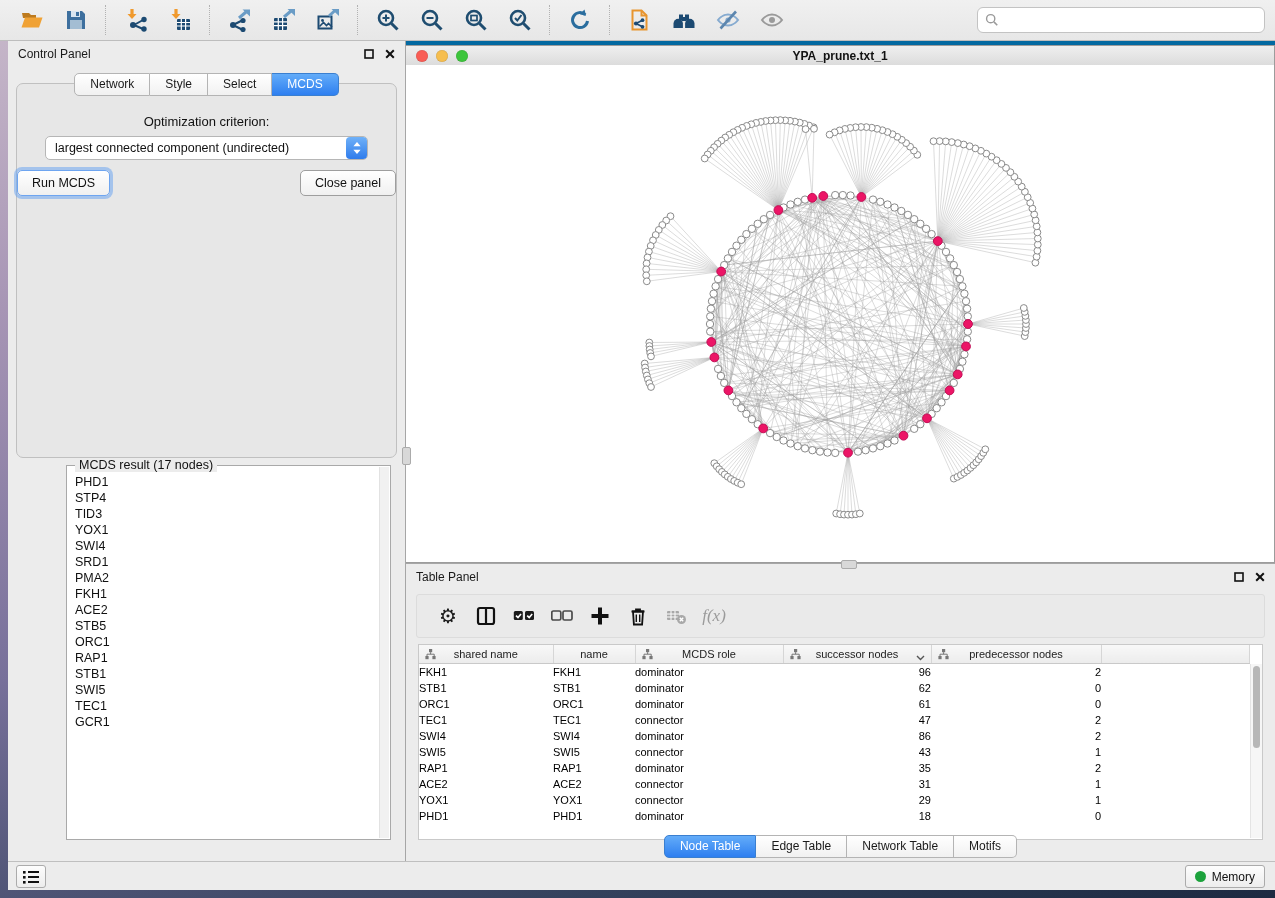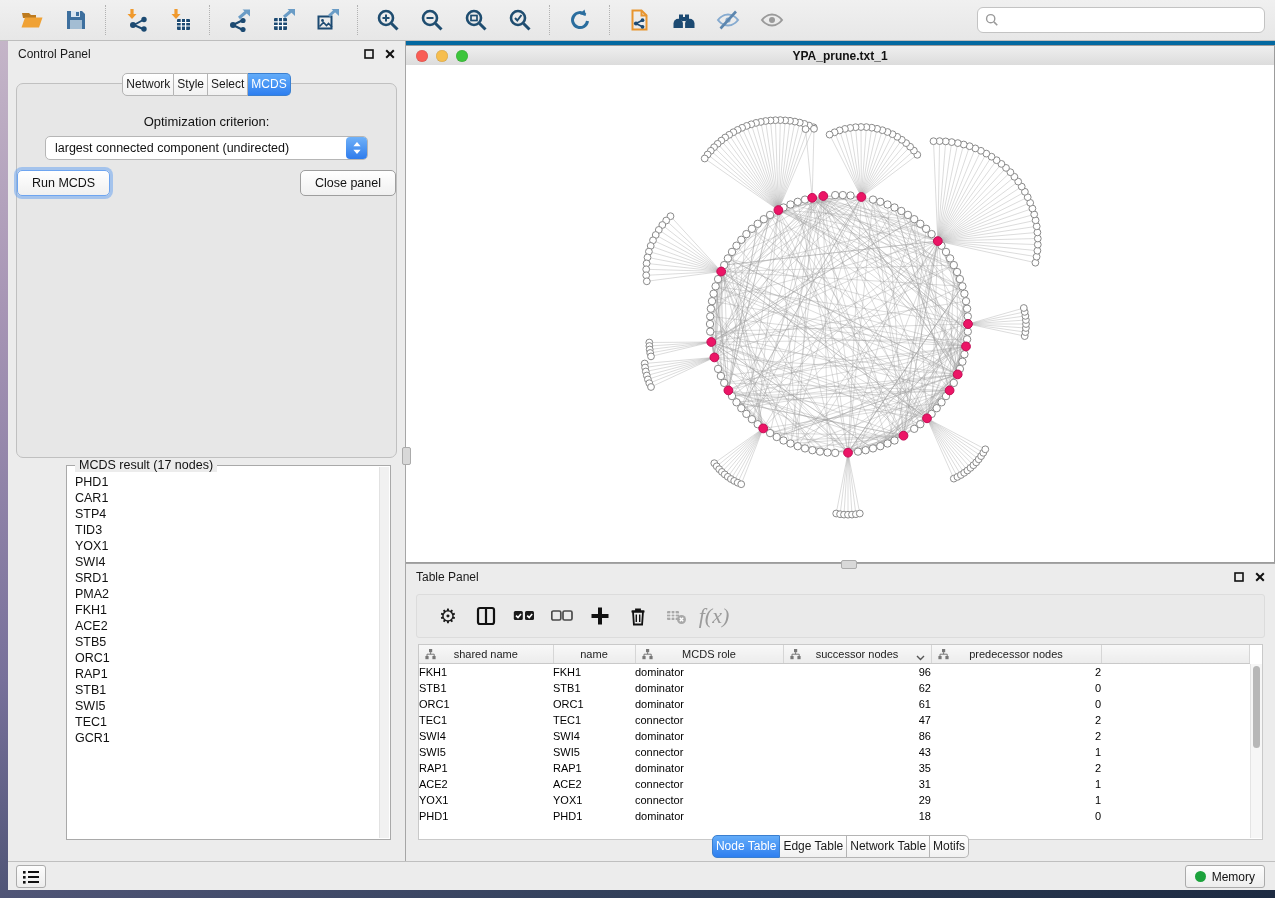--- a/index.html
+++ b/index.html
@@ -23,21 +23,21 @@
   .workspace{position:absolute;top:41px;left:8px;right:0;bottom:28px;background:#ececec;}
 
   
   .control-panel{position:absolute;top:0;left:0;width:398px;height:100%;background:#ececec;border-right:1px solid #a6a6a6;box-sizing:border-box;}
   .panel-header{height:26px;display:flex;align-items:center;padding:0 10px;}
   .panel-title{font-size:12px;color:#1a1a1a;}
   .panel-controls{margin-left:auto;display:flex;align-items:center;gap:10px;}
   .pc-btn{width:11px;height:11px;display:inline-flex;align-items:center;justify-content:center;}
   .pc-btn svg{width:10px;height:10px;}
   .cp-tabs{position:absolute;top:32px;left:0;width:100%;display:flex;justify-content:center;z-index:2;}
-  .tab{height:21px;line-height:21px;padding:0 3px;font-size:12px;color:#1a1a1a;background:linear-gradient(#ffffff,#f1f1f1);
+  .tab{height:21px;line-height:21px;padding:0 15px;font-size:12px;color:#1a1a1a;background:linear-gradient(#ffffff,#f1f1f1);
     border:1px solid #b4b4b4;border-left:none;}
   .tab:first-child{border-left:1px solid #b4b4b4;border-radius:5px 0 0 5px;}
   .tab:last-child{border-radius:0 5px 5px 0;}
   .tab.active{background:linear-gradient(#63acf9,#2e7ff0);color:#fff;border-color:#3a7fd0;}
   .cp-box{position:absolute;top:42px;left:8px;right:8px;height:373px;background:#e7e7e7;border:1px solid #c0c0c0;border-radius:7px;}
   .opt-label{position:absolute;top:30px;width:100%;text-align:center;font-size:13px;color:#111;}
   .opt-select{position:absolute;top:52px;left:28px;right:28px;height:24px;background:#fff;border:1px solid #b6b6b6;border-radius:5px;
     display:flex;align-items:center;box-sizing:border-box;}
   .opt-select .sel-text{flex:1;font-size:12.5px;color:#111;padding-left:9px;white-space:nowrap;overflow:hidden;}
   .sel-stepper{width:21px;height:22px;margin-right:0px;border-radius:4px;background:linear-gradient(#6fb1f8,#2f7cec);
@@ -65,21 +65,21 @@
   .net-canvas{position:absolute;top:19px;left:0;right:0;bottom:0;background:#fff;overflow:hidden;}
 
   
   .table-panel{position:absolute;left:0;right:0;top:522px;bottom:0;background:#ececec;border-top:1px solid #a6a6a6;box-sizing:border-box;}
   .h-grip{position:absolute;top:-4px;left:50%;width:14px;height:7px;background:#d8d8d8;border:1px solid #ababab;border-radius:2px;}
   .tp-toolbar{position:absolute;top:30px;left:10px;right:10px;height:44px;background:#eaeaea;border:1px solid #dcdcdc;border-radius:3px;
     display:flex;align-items:center;padding-left:12px;box-sizing:border-box;}
   .tpi{width:26px;height:24px;display:inline-flex;align-items:center;justify-content:center;margin:0 6px;}
   .tpi svg{width:22px;height:22px;}
   .gear-glyph{font-size:20px;line-height:1;color:#1a1a1a;}
-  .fx{font-family:"Liberation Serif",serif;font-style:italic;font-size:22px;color:#9b9b9b;}
+  .fx{font-family:"Liberation Serif",serif;font-style:italic;font-size:17px;color:#9b9b9b;}
   .table-wrap{position:absolute;top:80px;left:12px;right:12px;height:196px;background:#fff;border:1px solid #c9c9c9;box-sizing:border-box;}
   table.node-table{border-collapse:collapse;table-layout:fixed;width:calc(100% - 12px);}
   table.node-table th{height:18px;background:linear-gradient(#f8f8f8,#ececec);border-right:1px solid #d6d6d6;border-bottom:1px solid #c9c9c9;
     font-size:11px;font-weight:400;color:#222;position:relative;text-align:center;padding:0;}
   table.node-table th .hicon{position:absolute;left:6px;top:4px;}
   table.node-table th .sort{position:absolute;right:6px;top:6px;}
   table.node-table td{height:16px;font-size:11px;color:#000;padding:0;white-space:nowrap;overflow:hidden;}
   td.c0,td.c1,td.c2{padding-left:8px;text-align:left;}
   td.c3,td.c4{padding-right:13px;text-align:right;}
   .tbl-scroll{position:absolute;top:19px;right:0;bottom:1px;width:11px;background:#f6f6f6;border-left:1px solid #e4e4e4;}
@@ -286,21 +286,20 @@
         </div>
         <div class="cp-buttons">
           <span class="btn focused">Run MCDS</span>
           <span class="btn">Close panel</span>
         </div>
       </div>
       <div class="cp-fieldset">
         <span class="cp-legend">MCDS result (17 nodes)</span>
         <div class="mcds-list">
               <div class="mcds-item">PHD1</div>
-              <div class="mcds-item">CAR1</div>
               <div class="mcds-item">STP4</div>
               <div class="mcds-item">TID3</div>
               <div class="mcds-item">YOX1</div>
               <div class="mcds-item">SWI4</div>
               <div class="mcds-item">SRD1</div>
               <div class="mcds-item">PMA2</div>
               <div class="mcds-item">FKH1</div>
               <div class="mcds-item">ACE2</div>
               <div class="mcds-item">STB5</div>
               <div class="mcds-item">ORC1</div>

